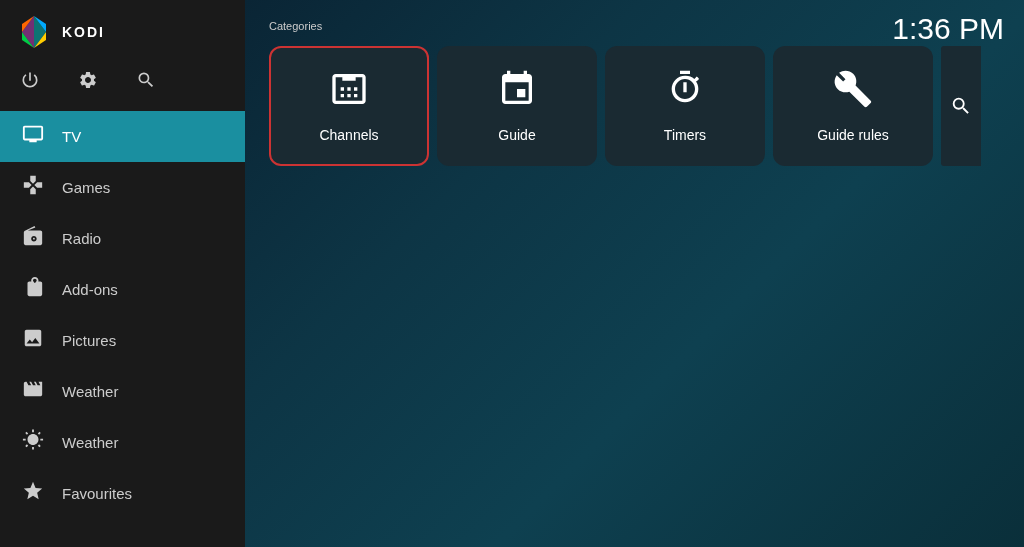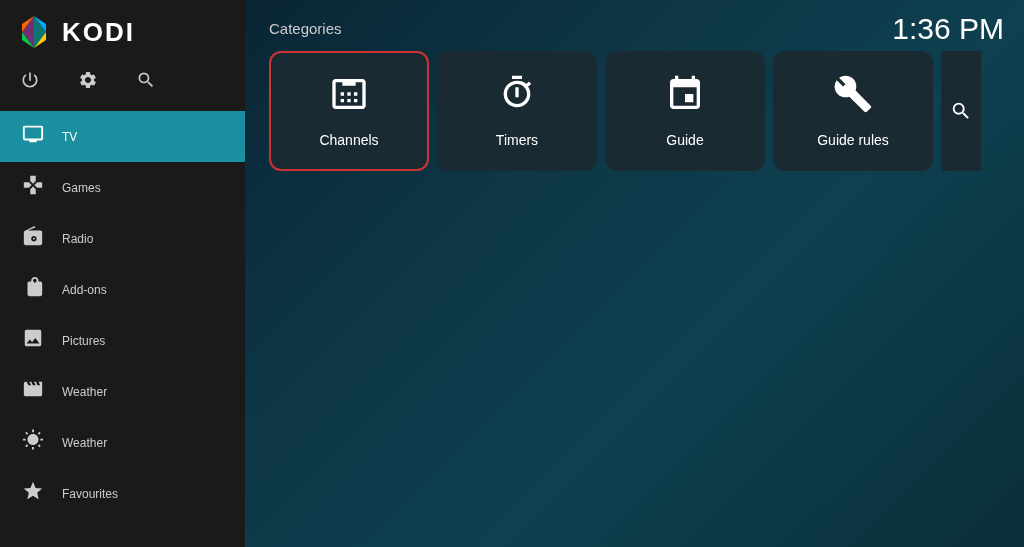--- a/index.html
+++ b/index.html
@@ -22,21 +22,21 @@
       flex-shrink: 0;
     }
 
     .kodi-logo {
       width: 36px;
       height: 36px;
     }
 
     .kodi-title {
       color: #ffffff;
-      font-size: 26px;
+      font-size: 14px;
       font-weight: bold;
       letter-spacing: 2px;
     }
 
     .sidebar-icons {
       display: flex;
       align-items: center;
       padding: 8px 16px 12px 16px;
       gap: 30px;
     }
@@ -73,36 +73,36 @@
     }
 
     .nav-item .nav-icon {
       font-size: 20px;
       width: 26px;
       text-align: center;
       flex-shrink: 0;
     }
 
     .nav-item .nav-label {
-      font-size: 12px;
+      font-size: 15px;
     }
 
     
     .main-content {
       flex: 1;
       height: 547px;
       background: linear-gradient(135deg, #0a2535 0%, #0d3545 30%, #0e4050 60%, #0a2f3a 100%);
       position: relative;
       overflow: hidden;
       padding: 20px 24px;
     }
 
     .categories-label {
       color: #cccccc;
-      font-size: 15px;
+      font-size: 11px;
       margin-bottom: 14px;
       font-weight: 400;
     }
 
     .category-grid {
       display: flex;
       gap: 8px;
       flex-wrap: nowrap;
     }
 
@@ -293,33 +293,33 @@
         <svg width="40" height="40" viewBox="0 0 24 24" fill="white">
           <path d="M7 11h2v2H7v-2zm0 4h2v2H7v-2zm4-4h2v2h-2v-2zm0 4h2v2h-2v-2zm5-8H8V5h8v2zm-1 4h2v2h-2v-2zm0 4h2v2h-2v-2zM20 3H4c-1.1 0-2 .9-2 2v14c0 1.1.9 2 2 2h16c1.1 0 2-.9 2-2V5c0-1.1-.9-2-2-2zm0 16H4V5h16v14z"></path>
         </svg>
       </span>
       <span class="cat-label">Channels</span>
     </div>
 
     <div class="category-item">
       <span class="cat-icon">
         <svg width="40" height="40" viewBox="0 0 24 24" fill="white">
-          <path d="M15 1H9v2h6V1zm-4 13h2V8h-2v6zm8.03-6.61l1.42-1.42c-.43-.51-.9-.99-1.41-1.41l-1.42 1.42A7.93 7.93 0 0 0 12 4c-4.42 0-8 3.58-8 8s3.57 8 8 8 8-3.58 8-8c0-1.72-.54-3.31-1.47-4.61zM12 18c-3.31 0-6-2.69-6-6s2.69-6 6-6 6 2.69 6 6-2.69 6-6 6z"></path>
-        </svg>
-      </span>
-      <span class="cat-label">Timers</span>
+          <path d="M17 12h-5v5h5v-5zM16 1v2H8V1H6v2H5c-1.11 0-1.99.9-1.99 2L3 19c0 1.1.89 2 2 2h14c1.1 0 2-.9 2-2V5c0-1.1-.9-2-2-2h-1V1h-2zm3 18H5V8h14v11z"></path>
+        </svg>
+      </span>
+      <span class="cat-label">Guide</span>
     </div>
 
     <div class="category-item">
       <span class="cat-icon">
         <svg width="40" height="40" viewBox="0 0 24 24" fill="white">
-          <path d="M17 12h-5v5h5v-5zM16 1v2H8V1H6v2H5c-1.11 0-1.99.9-1.99 2L3 19c0 1.1.89 2 2 2h14c1.1 0 2-.9 2-2V5c0-1.1-.9-2-2-2h-1V1h-2zm3 18H5V8h14v11z"></path>
-        </svg>
-      </span>
-      <span class="cat-label">Guide</span>
+          <path d="M15 1H9v2h6V1zm-4 13h2V8h-2v6zm8.03-6.61l1.42-1.42c-.43-.51-.9-.99-1.41-1.41l-1.42 1.42A7.93 7.93 0 0 0 12 4c-4.42 0-8 3.58-8 8s3.57 8 8 8 8-3.58 8-8c0-1.72-.54-3.31-1.47-4.61zM12 18c-3.31 0-6-2.69-6-6s2.69-6 6-6 6 2.69 6 6-2.69 6-6 6z"></path>
+        </svg>
+      </span>
+      <span class="cat-label">Timers</span>
     </div>
 
     <div class="category-item">
       <span class="cat-icon">
         <svg width="40" height="40" viewBox="0 0 24 24" fill="white">
           <path d="M22.61 18.99l-9.08-9.08c.93-2.34.45-5.1-1.44-7C9.79.61 6.21.4 3.66 2.26L7.5 6.11 6.08 7.52 2.24 3.68C.38 6.23.59 9.82 2.9 12.11c1.86 1.86 4.58 2.35 6.89 1.48l9.11 9.11c.39.39 1.02.39 1.41 0l2.3-2.3c.4-.38.4-1.02 0-1.41z"></path>
         </svg>
       </span>
       <span class="cat-label">Guide rules</span>
     </div>

